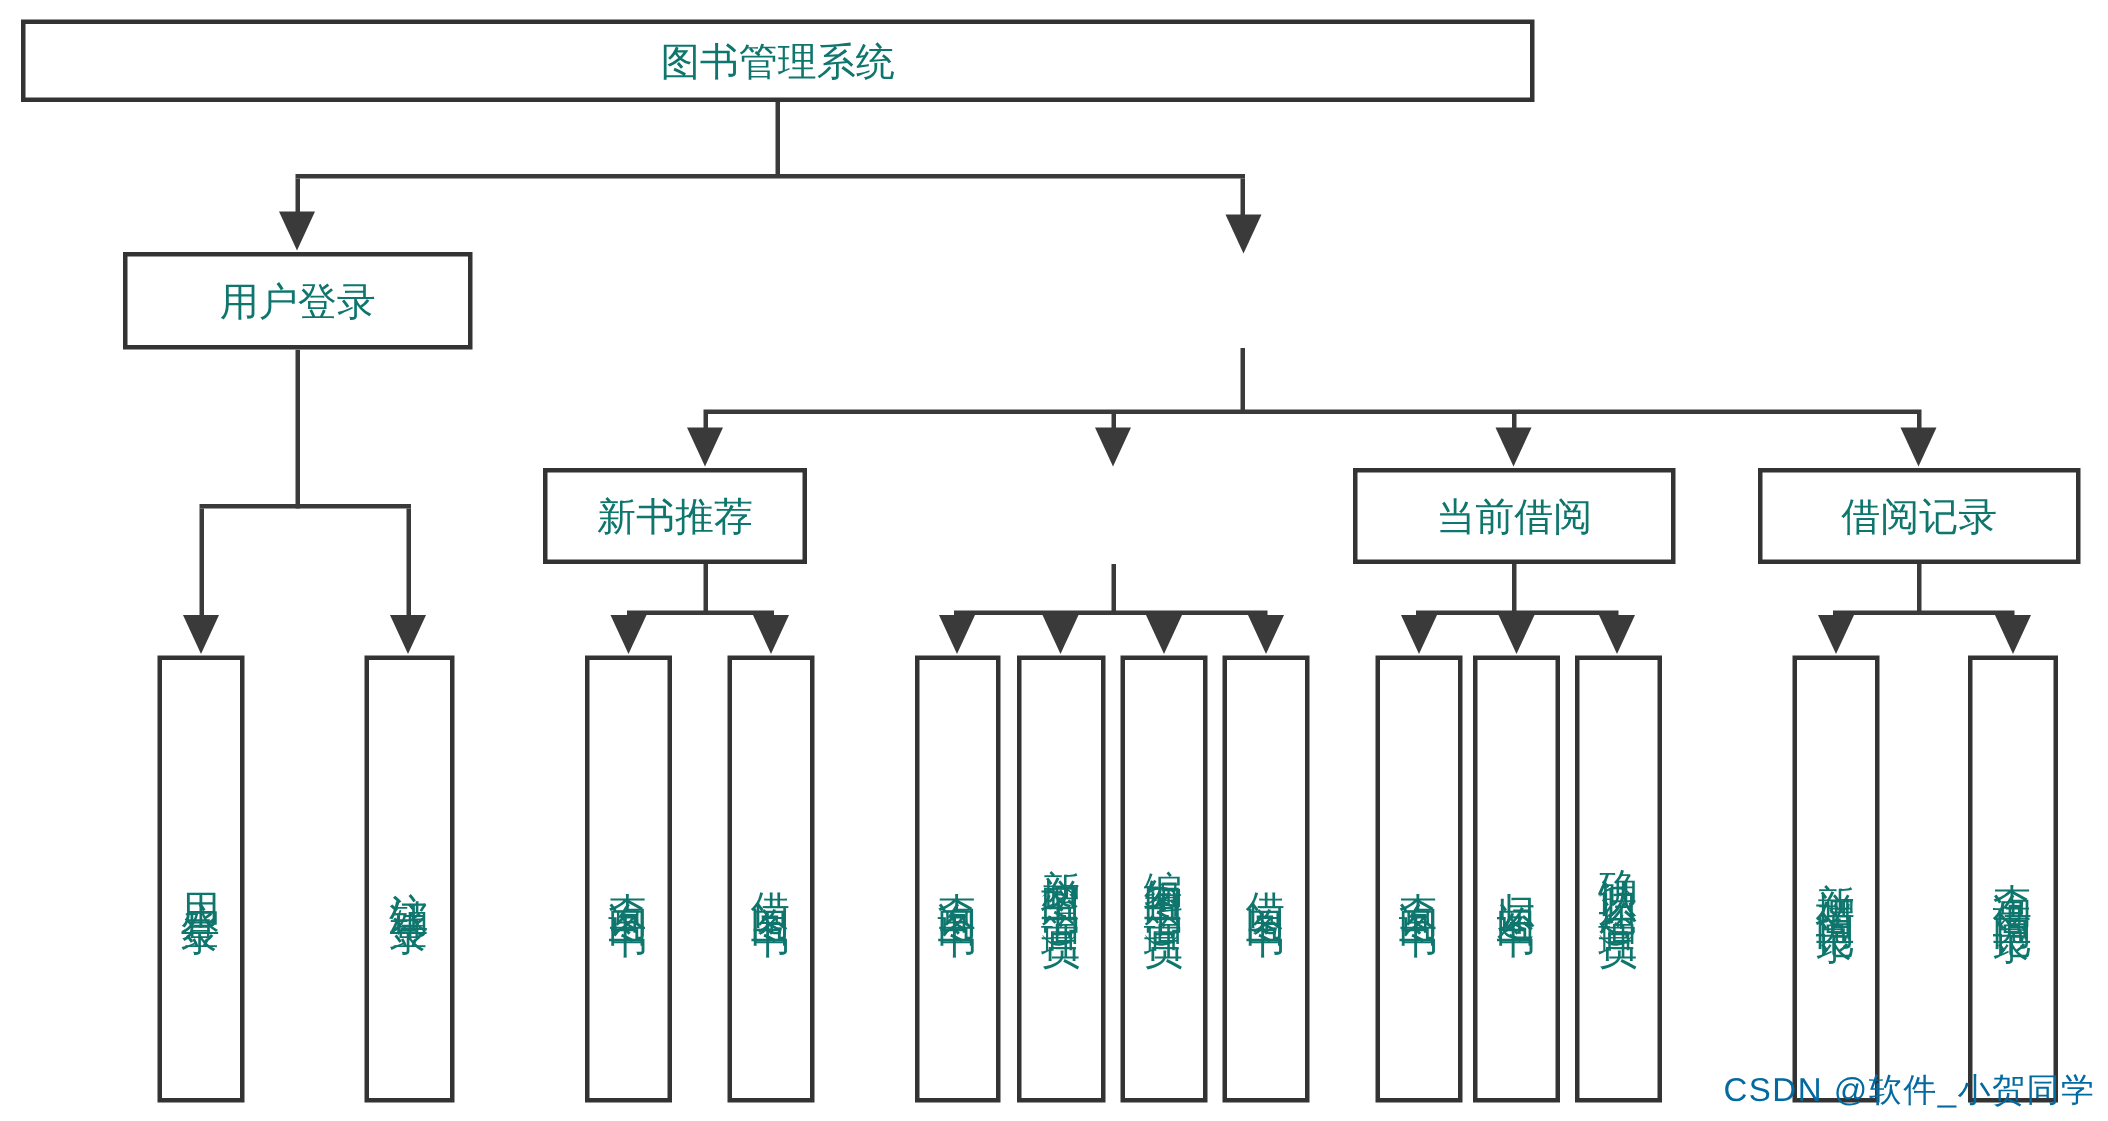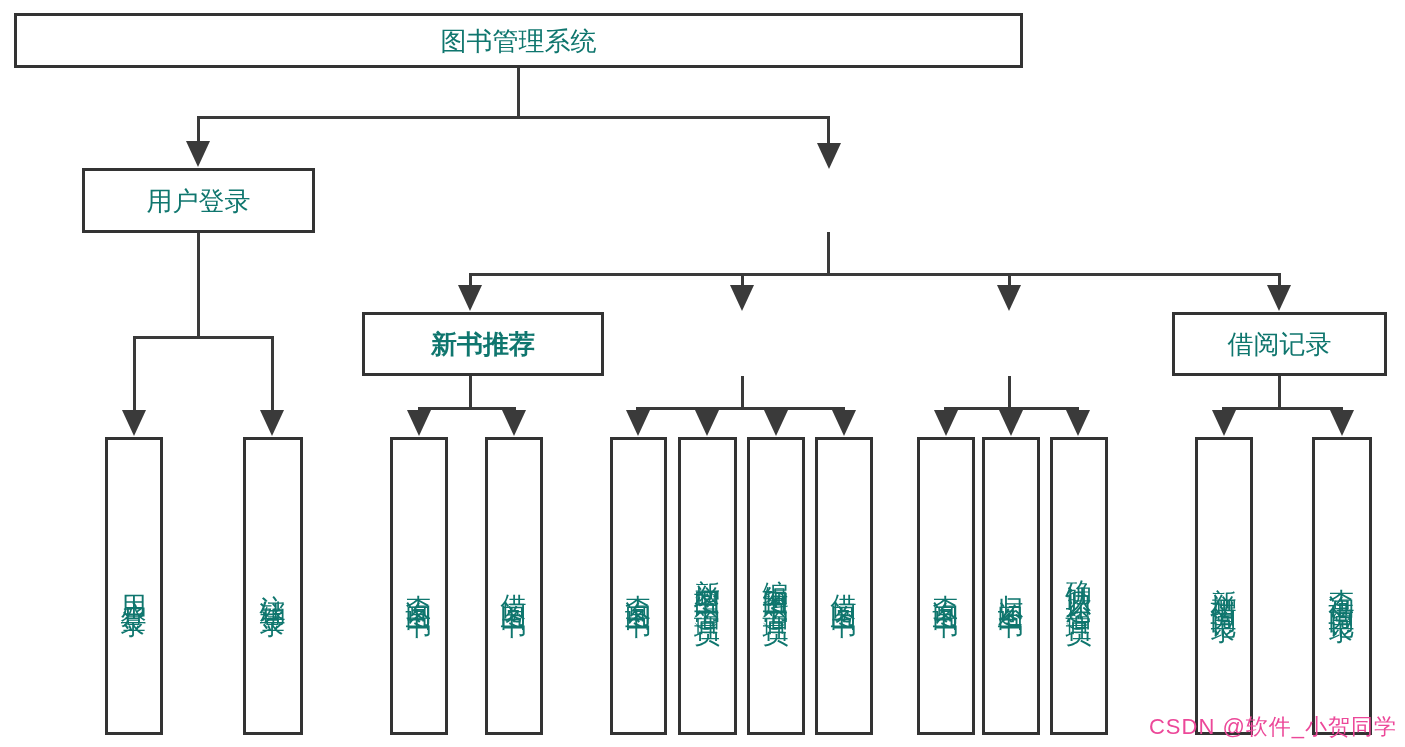--- a/index.html
+++ b/index.html
@@ -36,21 +36,21 @@
     width: 0; height: 0;
     border-left: 12px solid transparent;
     border-right: 12px solid transparent;
     border-top: 26px solid #3a3a3a;
   }
   #watermark {
     position: absolute;
     right: 8px;
     top: 712px;
     font-size: 22px;
-    color: #ec4899;
+    color: #0369a1;
     letter-spacing: 1px;
     z-index: 10;
     white-space: nowrap;
   }
 </style>
 </head>
 <body>
 
 <div id="canvas">
   <div id="watermark">CSDN @软件_小贺同学</div>
@@ -94,22 +94,25 @@
     <div class="arrowhead" style="left: 999px; top: 410px;"></div>
     <div class="arrowhead" style="left: 1066px; top: 410px;"></div>
     <div class="arrowhead" style="left: 1212px; top: 410px;"></div>
     <div class="arrowhead" style="left: 1330px; top: 410px;"></div>
     <div class="node" style="left: 14px; top: 13px; width: 1009px; height: 55px;">
       <span class="label">图书管理系统</span>
     </div>
     <div class="node" style="left: 82px; top: 168px; width: 233px; height: 65px;">
       <span class="label">用户登录</span>
     </div>
-    <div class="node" style="left: 362px; top: 312px; width: 242px; height: 64px; font-weight: bold;">
+    <div class="node" style="left: 362px; top: 312px; width: 176px; height: 64px;">
       <span class="label">新书推荐</span>
+    </div>
+    <div class="node" style="left: 902px; top: 312px; width: 215px; height: 64px;">
+      <span class="label">当前借阅</span>
     </div>
     <div class="node" style="left: 1172px; top: 312px; width: 215px; height: 64px;">
       <span class="label">借阅记录</span>
     </div>
     <div class="node vertical" style="left: 105px; top: 437px; width: 58px; height: 298px;">
       <span class="label">用户登录</span>
     </div>
     <div class="node vertical" style="left: 243px; top: 437px; width: 60px; height: 298px;">
       <span class="label">注销登录</span>
     </div>

